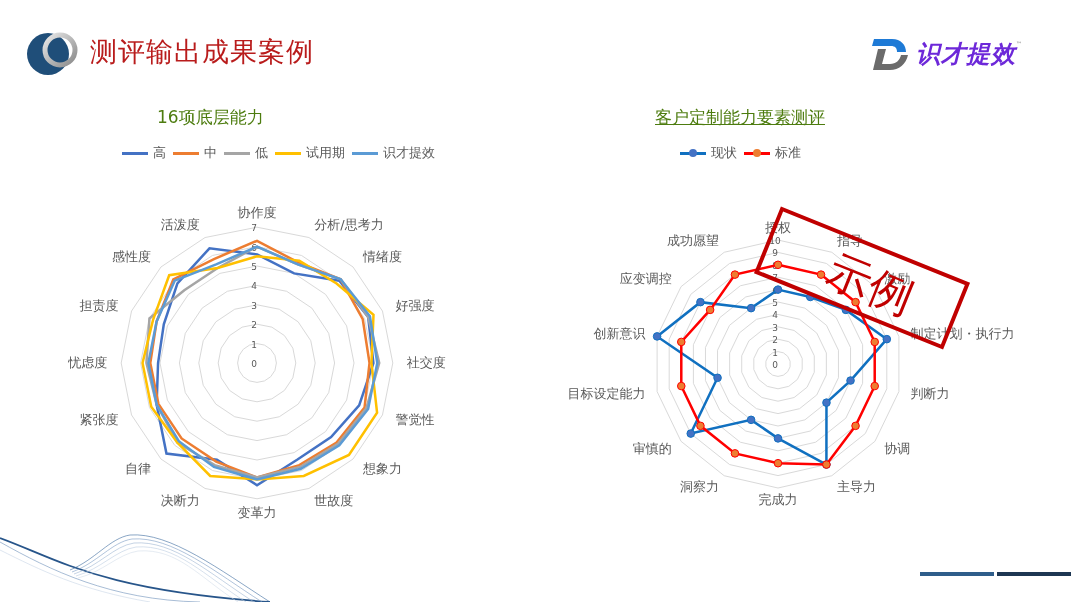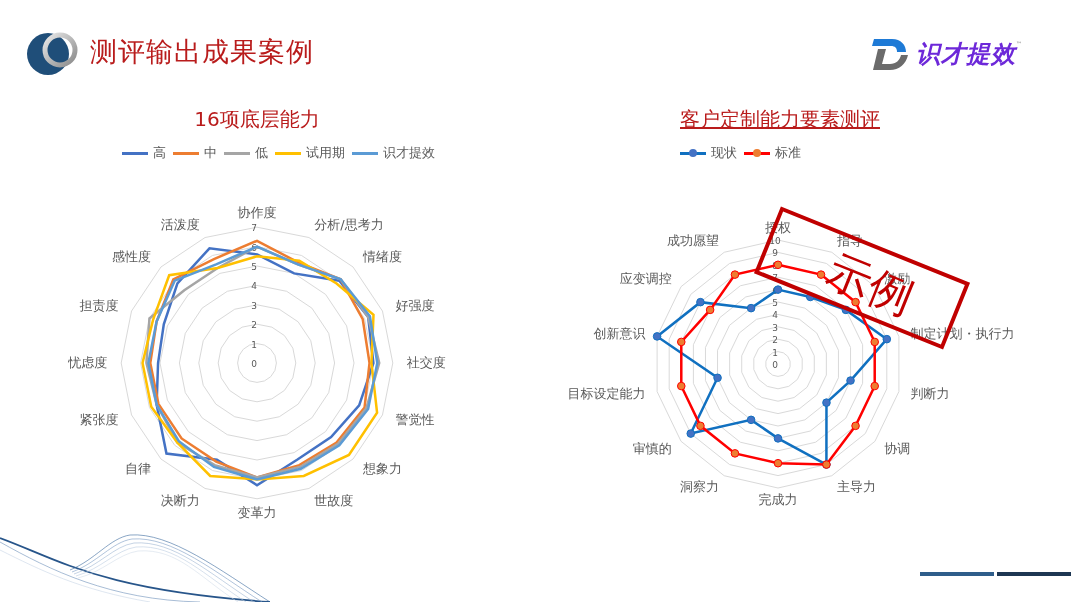--- a/index.html
+++ b/index.html
@@ -2,21 +2,21 @@
 <html><head>
 <meta charset="utf-8">
 <style>
   html,body{margin:0;padding:0;}
   body{width:1071px;height:602px;position:relative;background:#ffffff;overflow:hidden;font-family:"DejaVu Sans","Liberation Sans",sans-serif;}
   .logo-circles{position:absolute;left:24px;top:30px;width:58px;height:46px;}
   .page-title{position:absolute;left:90px;top:34px;font-size:27px;font-weight:normal;color:#b91c1c;letter-spacing:1px;}
   .brand{position:absolute;left:870px;top:34px;height:40px;display:flex;align-items:center;}
   .brand-text{font-size:24px;font-weight:bold;font-style:italic;color:#6d28d9;margin-left:6px;letter-spacing:1px;}
   .brand-tm{font-size:6px;color:#6b6b6b;align-self:flex-start;margin-top:6px;}
-  .chart-title{position:absolute;font-size:20px;color:#b91c1c;text-align:center;}
+  .chart-title{position:absolute;font-size:17px;color:#4d7c0f;text-align:left;}
   .legend{position:absolute;display:flex;align-items:center;font-size:13px;color:#595959;}
   .legend-item{display:flex;align-items:center;margin-right:7px;}
   .legend-swatch{display:inline-block;width:26px;height:3px;margin-right:5px;position:relative;}
   .legend-dot{position:absolute;left:9px;top:-3px;width:8px;height:8px;border-radius:50%;}
   svg text{font-family:"DejaVu Sans","Liberation Sans",sans-serif;}
   .wave{position:absolute;left:0;top:530px;}
   .footer-bar{position:absolute;top:572px;height:4px;}
 </style>
 </head>
 <body>

